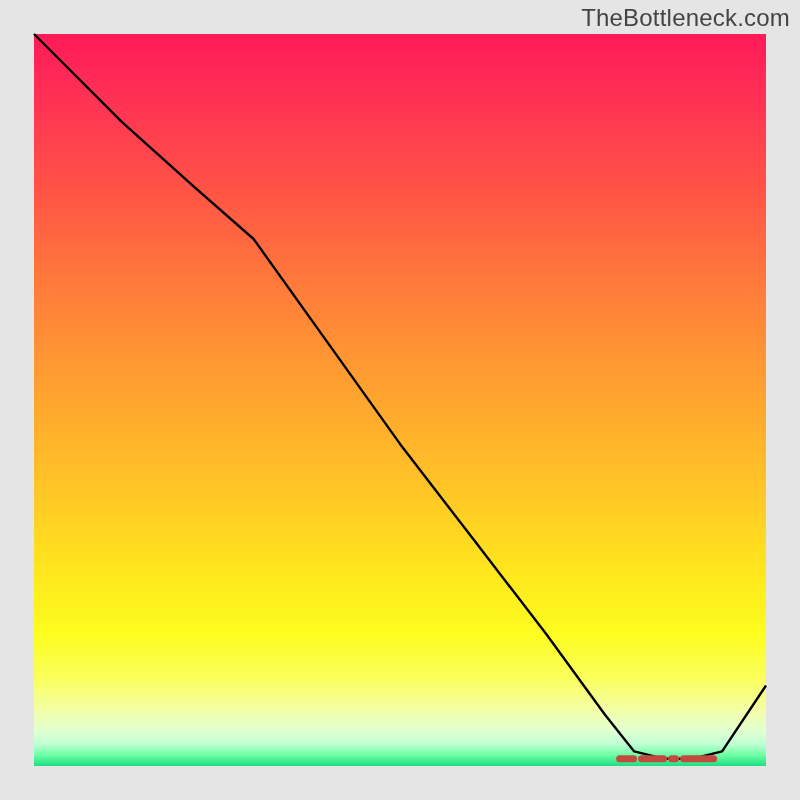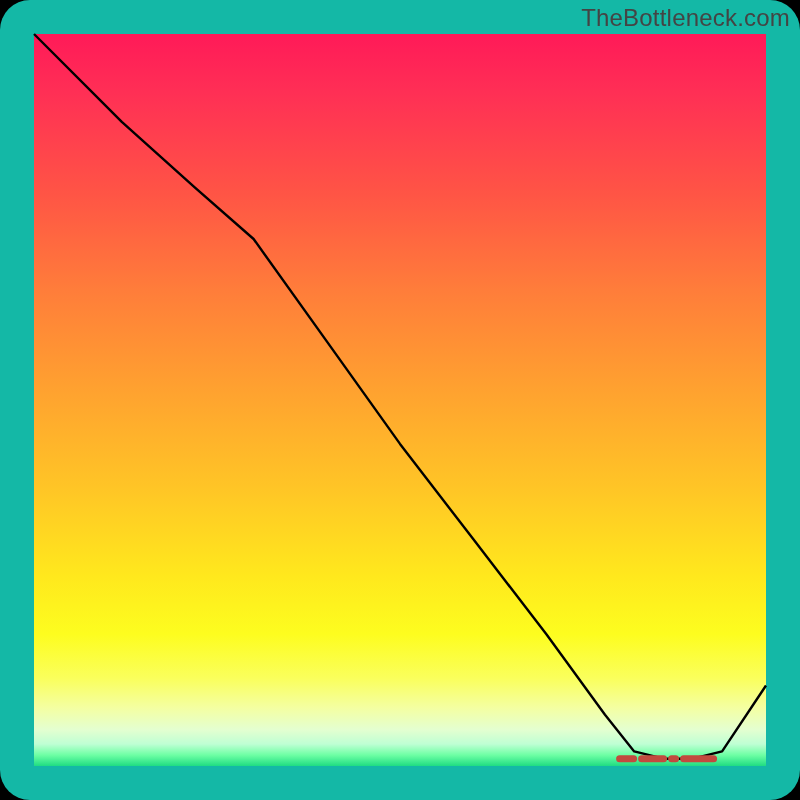--- a/index.html
+++ b/index.html
@@ -8,22 +8,21 @@
     width: 800px;
     height: 800px;
     background: #000;
     overflow: hidden;
     font-family: Arial, Helvetica, sans-serif;
   }
   .frame {
     position: relative;
     width: 800px;
     height: 800px;
-    background: #14b8a6;
-    border-radius: 30px;
+    background: #e5e5e5;
   }
   .attribution {
     position: absolute;
     top: 4px;
     right: 10px;
     color: #444;
     font-size: 24px;
     font-weight: 500;
     letter-spacing: 0.2px;
     user-select: none;

